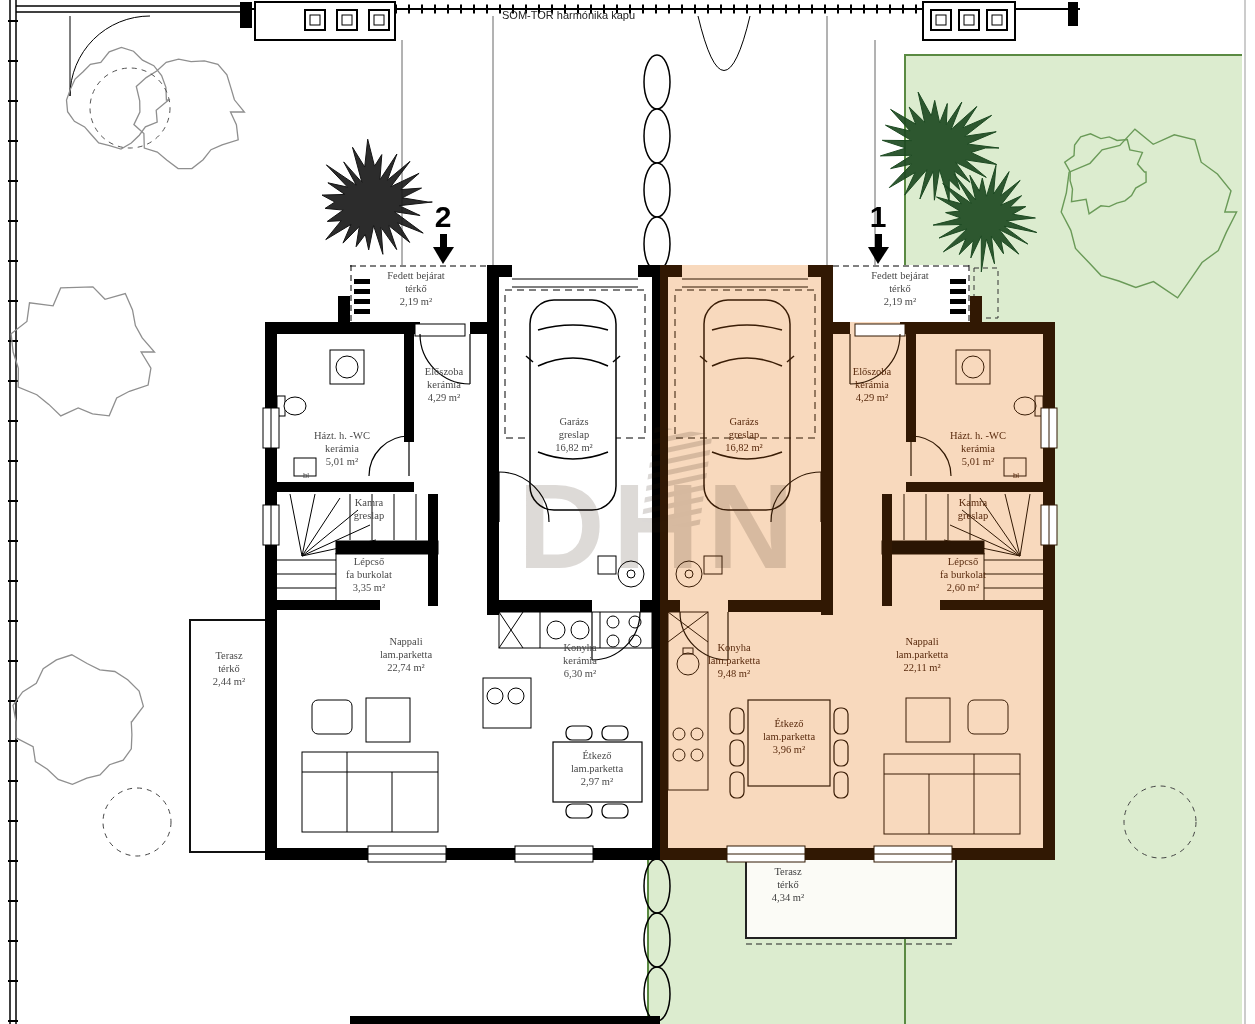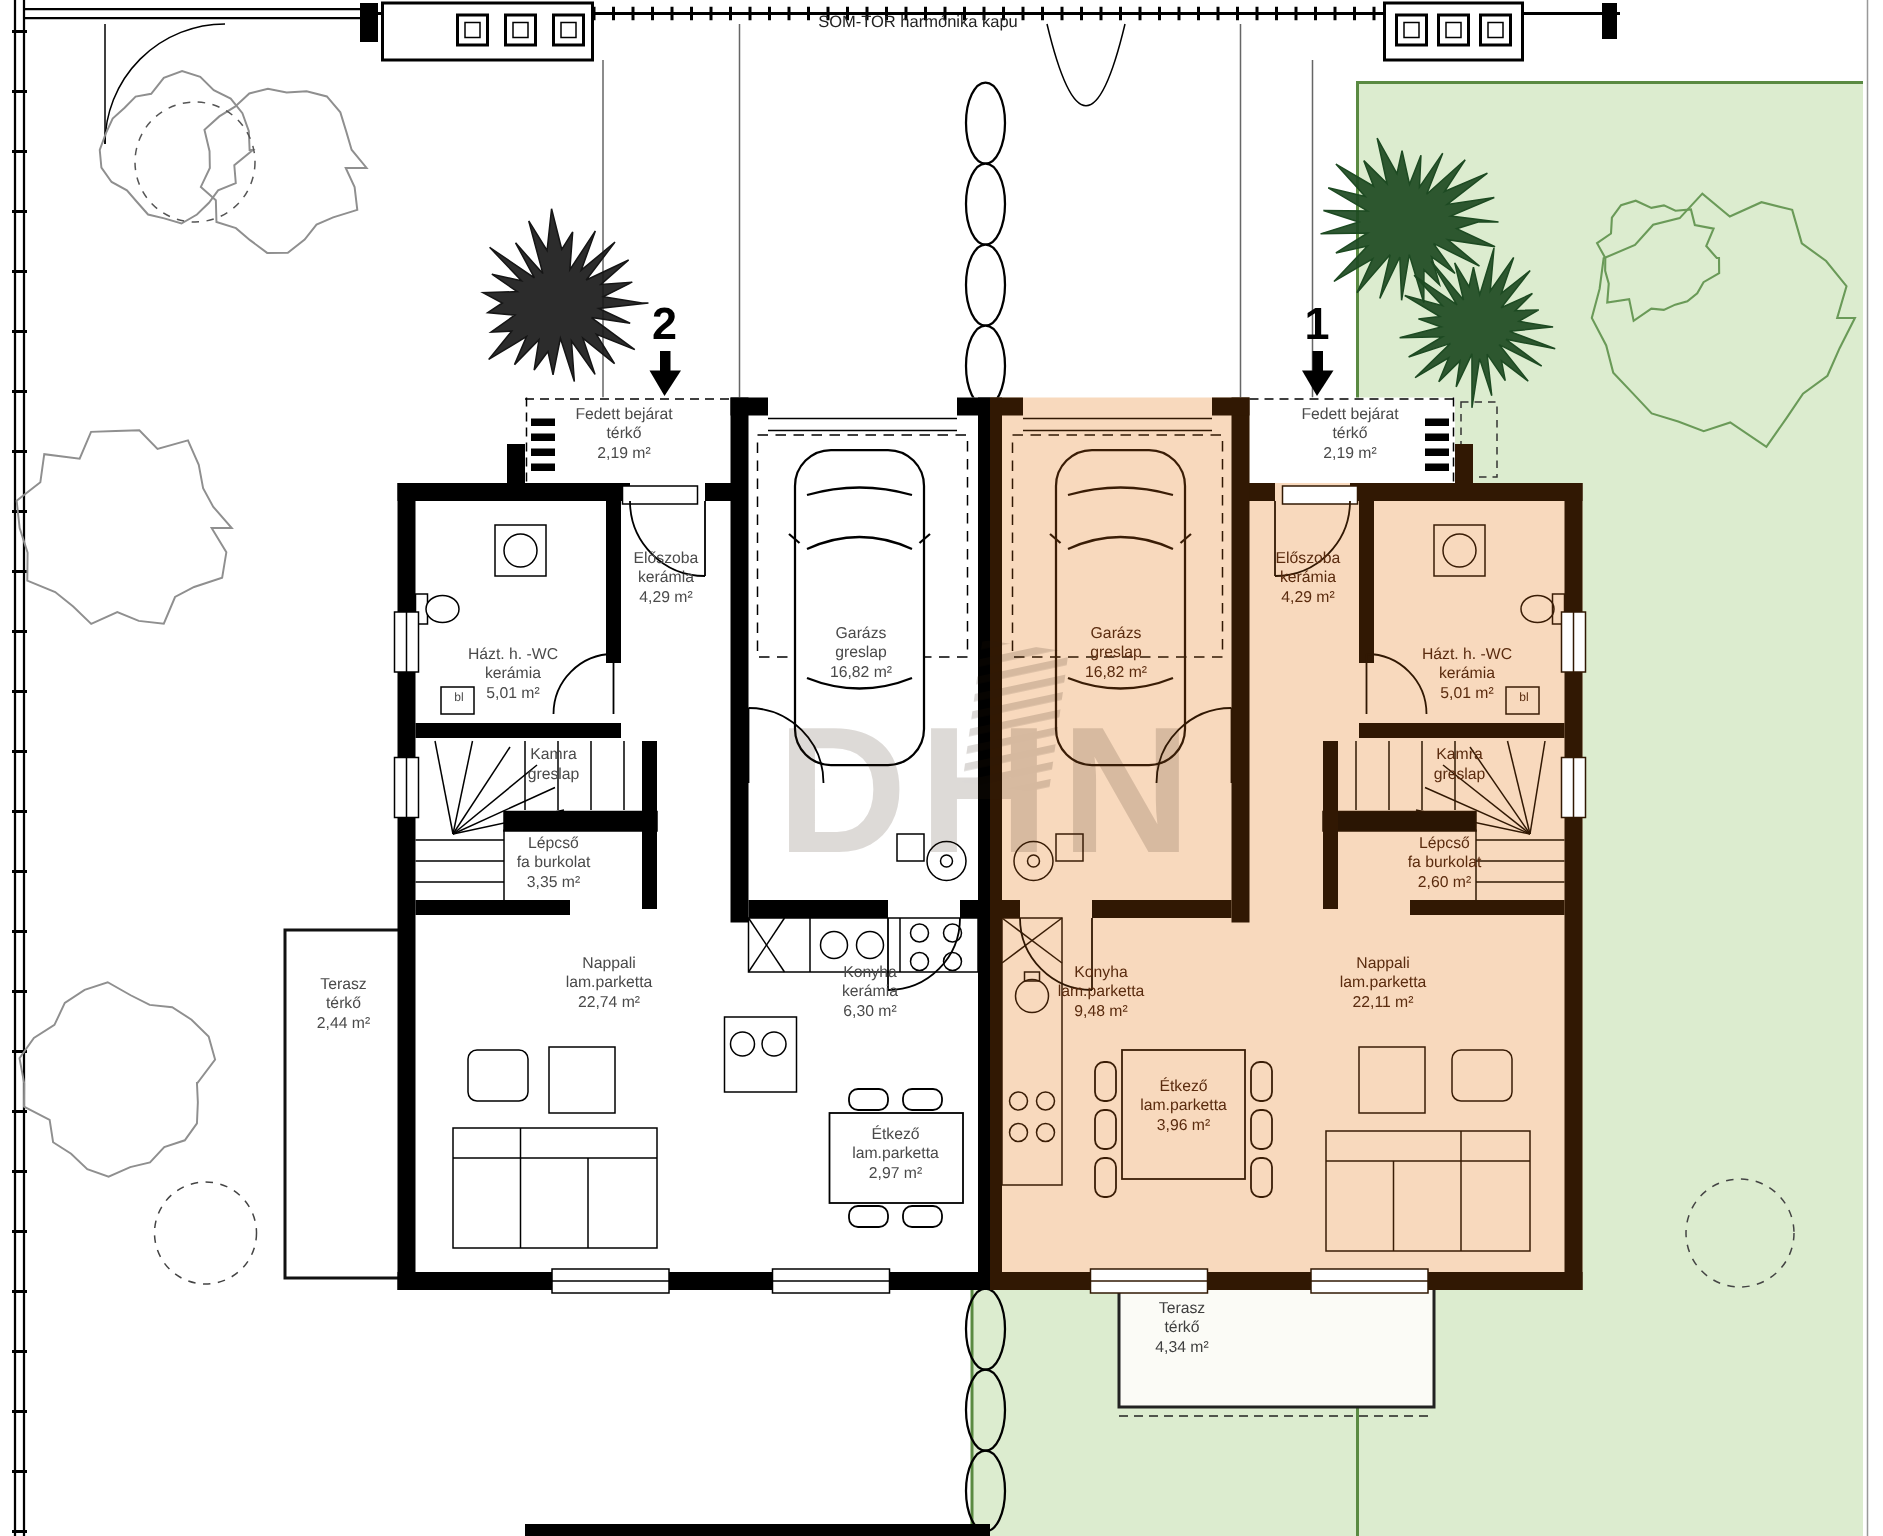--- a/index.html
+++ b/index.html
@@ -1,25 +1,25 @@
 <!DOCTYPE html>
 <html><head>
 <meta charset="utf-8">
 <style>
   html,body{margin:0;padding:0;background:#fff;}
   #canvas{position:relative;width:1255px;height:1024px;background:#fff;overflow:hidden;
           font-family:"Liberation Sans",sans-serif;}
   #plan-svg{position:absolute;left:0;top:0;z-index:1;}
   .label{position:absolute;text-align:center;font:10.5px/1.22 "Liberation Sans",sans-serif;
          color:#4a4a4a;z-index:5;}
-  .label .ln{display:block;}
+  .label .ln{display:block;font-family:Liberation Serif, serif;}
   .r{color:#5a2b0e;}
   .gray{color:#3f3f3f;}
-  .tiny{font-size:8px;line-height:1;}
-  .gate{font-size:11px;text-align:center;color:#222;white-space:nowrap;}
+  .tiny{font-size:8px;line-height:1;margin-top:11px;}
+  .gate{font-size:11px;text-align:left;color:#222;white-space:nowrap;}
   .unit-num{position:absolute;z-index:5;font-weight:bold;font-size:30px;color:#000;
             text-align:center;line-height:1;}
 </style>
 </head>
 <body>
 
 <div id="canvas">
 
 <svg id="plan-svg" width="1255" height="1024" viewBox="0 0 1255 1024">
   <defs>

